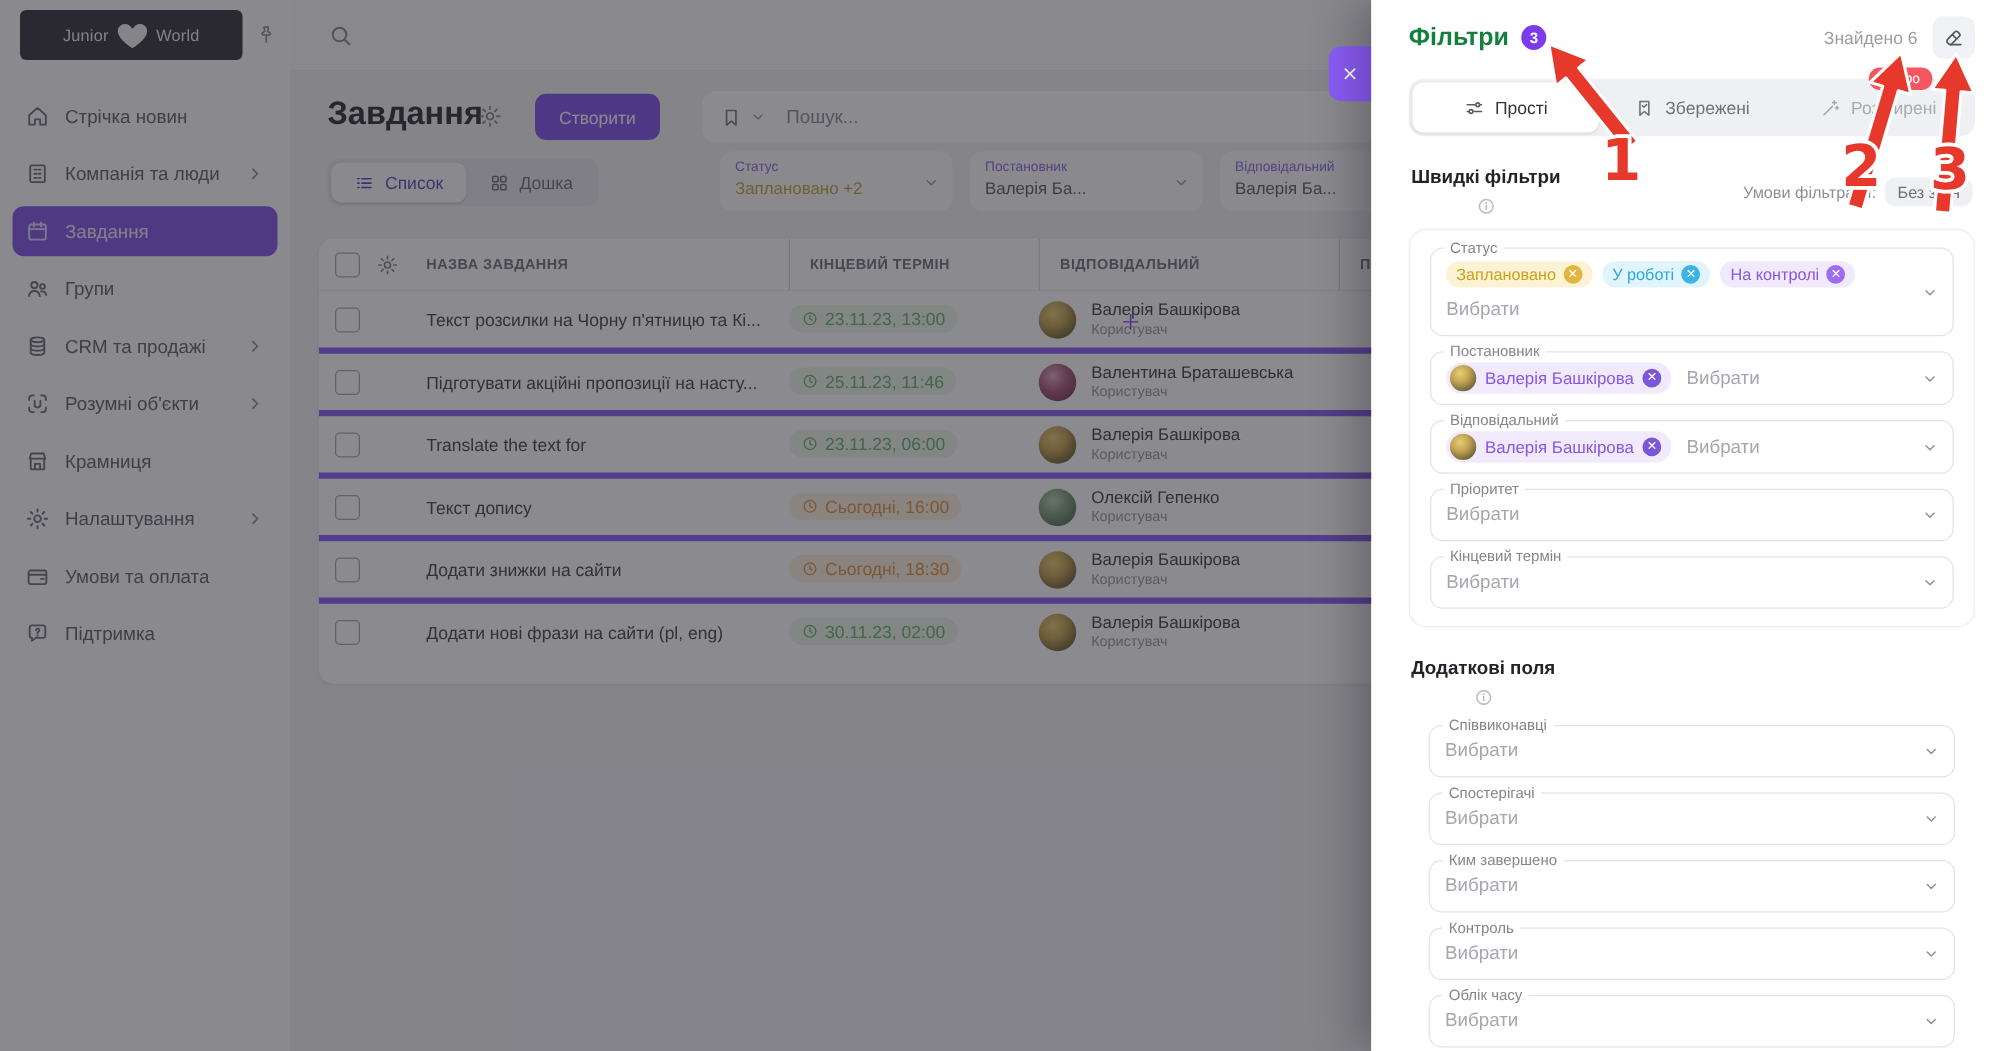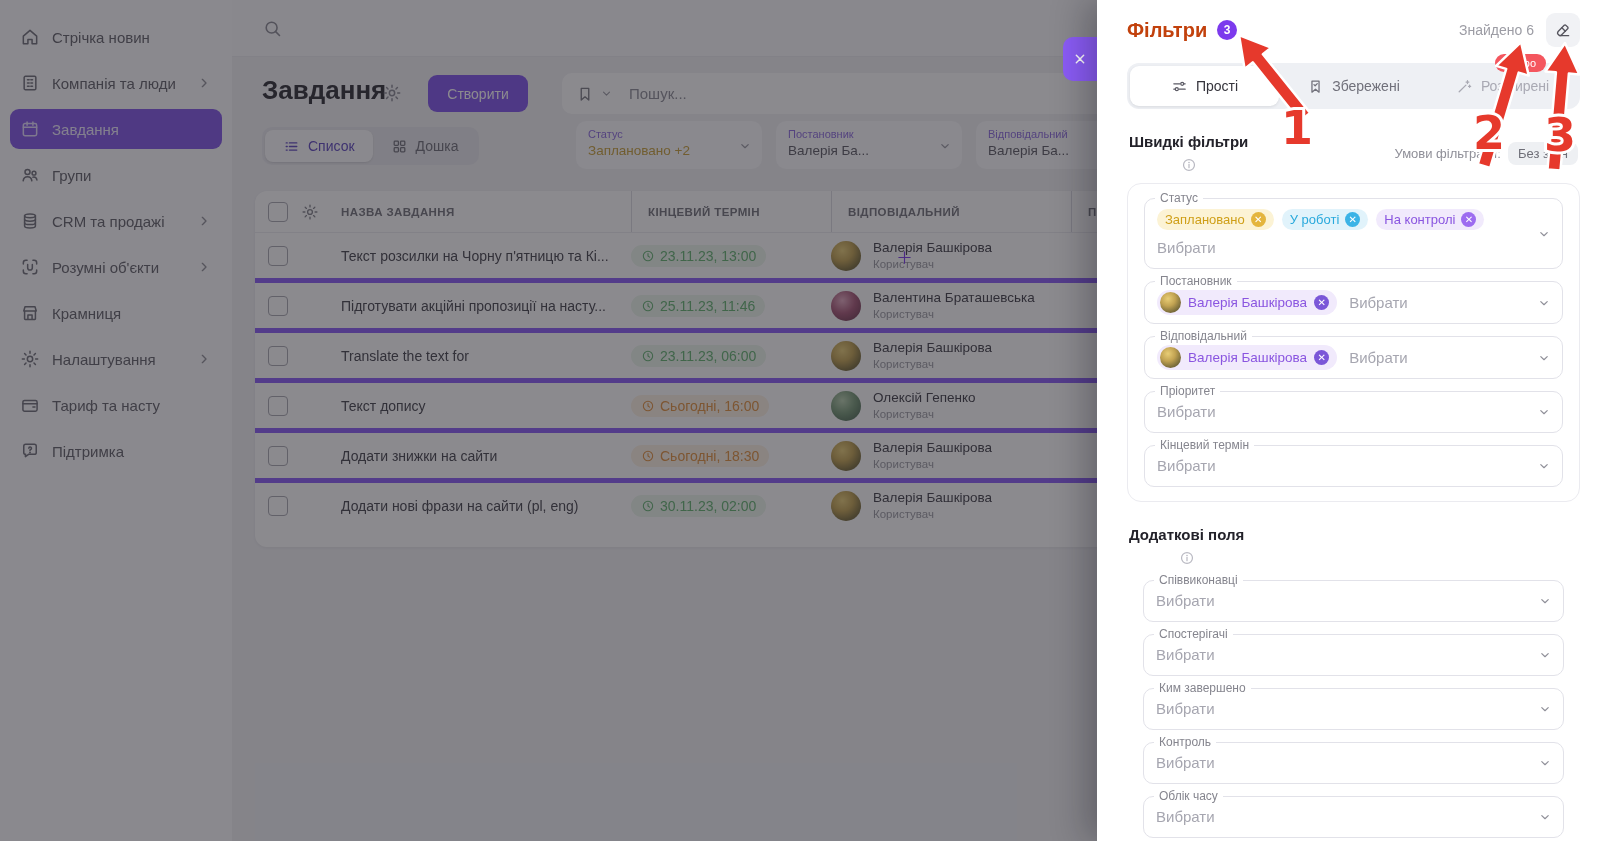--- a/index.html
+++ b/index.html
@@ -72,21 +72,21 @@
 
   
   .dim{position:absolute;left:0;top:0;width:1097px;height:841px;background:rgba(32,31,39,.52);z-index:5;}
   .close-btn{position:absolute;left:1063px;top:37px;width:34px;height:44px;background:#8b5cf6;border:none;border-radius:10px 0 0 10px;color:#fff;z-index:6;cursor:pointer;display:flex;align-items:center;justify-content:center;}
   .close-btn .i{width:16px;height:16px;}
 
   
   .panel{position:absolute;left:1097px;top:0;width:503px;height:841px;background:#fff;box-shadow:-12px 0 32px rgba(15,15,25,.28);z-index:7;box-sizing:border-box;padding:0 20px 0 30px;}
   .panel-head{display:flex;align-items:center;justify-content:space-between;padding-top:13px;}
   .ph-left{display:flex;align-items:center;gap:10px;}
-  .panel-title{font-size:20px;font-weight:700;color:#c2410c;}
+  .panel-title{font-size:20px;font-weight:700;color:#15803d;}
   .count-badge{width:20px;height:20px;border-radius:50%;background:#7c3aed;color:#fff;font-size:12px;font-weight:700;display:inline-flex;align-items:center;justify-content:center;}
   .ph-right{display:flex;align-items:center;gap:12px;}
   .found{font-size:14px;color:#9c9ca4;}
   .eraser-btn{width:34px;height:34px;background:#f1f2f5;border:none;border-radius:9px;color:#56555e;cursor:pointer;display:flex;align-items:center;justify-content:center;}
   .eraser-btn .i{width:18px;height:18px;}
   .tabs{position:relative;margin-top:16px;height:46px;background:#eef0f4;border-radius:12px;display:flex;padding:3px;box-sizing:border-box;}
   .tab{flex:1;display:flex;align-items:center;justify-content:center;gap:8px;font-size:14px;color:#70707a;border-radius:9px;cursor:pointer;}
   .tab .i{width:17px;height:17px;}
   .tab.active{background:#fff;color:#35343c;box-shadow:0 1px 3px rgba(30,30,40,.10);}
   .tab.active .i{color:#5b5a64;}
@@ -118,20 +118,37 @@
 
   
   .ann{position:absolute;left:0;top:0;z-index:20;pointer-events:none;}
 </style>
 </head>
 <body>
 
 <div class="app">
 
   <aside class="sidebar">
+    <div class="logo-row">
+      <div class="logo-box">
+        <span class="logo-text">Junior</span>
+        <span class="logo-heart i">
+            <svg viewBox="0 0 24 24">
+              <path d="M12 20.5S4.8 16 3 11.5C1.7 8.3 3.8 5 7.1 5c2.1 0 3.6 1.2 4.4 2.6h1c.8-1.4 2.3-2.6 4.4-2.6 3.3 0 5.4 3.3 4.1 6.5-1.8 4.5-9 9-9 9z" fill="currentColor"></path>
+            </svg>
+          </span>
+        <span class="logo-text">World</span>
+      </div>
+      <span class="pin-icon i">
+          <svg viewBox="0 0 24 24" fill="none" stroke="currentColor" stroke-width="1.8" stroke-linecap="round" stroke-linejoin="round">
+            <path d="M9.7 3.5h4.6l-.6 4.4 2.8 2.6-.7 1.5H8.2l-.7-1.5 2.8-2.6z"></path>
+            <path d="M12 12v7.5"></path>
+          </svg>
+        </span>
+    </div>
     <nav class="nav" id="nav">
         <div class="nav-item">
     <span class="nav-icon i">
             <svg viewBox="0 0 24 24" fill="none" stroke="currentColor" stroke-width="1.8" stroke-linecap="round" stroke-linejoin="round">
               <path d="M4 11l8-7 8 7v9h-5.5v-5h-5v5H4z"></path>
             </svg>
           </span>
     <span class="nav-label">Стрічка новин</span>
 
   </div>
@@ -224,21 +241,21 @@
             </svg>
           </span>
   </div>
         <div class="nav-item">
     <span class="nav-icon i">
             <svg viewBox="0 0 24 24" fill="none" stroke="currentColor" stroke-width="1.8" stroke-linecap="round" stroke-linejoin="round">
               <rect x="3.5" y="6.5" width="17" height="13" rx="2"></rect>
               <path d="M3.5 10.5h17M15.5 14.5h2.5"></path>
             </svg>
           </span>
-    <span class="nav-label">Тариф та насту</span>
+    <span class="nav-label">Умови та оплата</span>
 
   </div>
         <div class="nav-item">
     <span class="nav-icon i">
             <svg viewBox="0 0 24 24" fill="none" stroke="currentColor" stroke-width="1.8" stroke-linecap="round" stroke-linejoin="round">
               <path d="M4.5 6.3A2.3 2.3 0 0 1 6.8 4h10.4a2.3 2.3 0 0 1 2.3 2.3v7.4a2.3 2.3 0 0 1-2.3 2.3h-6.9l-3.8 2.8V16H6.8a2.3 2.3 0 0 1-2.3-2.3z"></path>
               <path d="M10.6 8.7a1.6 1.6 0 1 1 2.2 1.5c-.5.2-.8.5-.8 1v.3"></path>
               <path d="M12 13.8h.01" stroke-width="2.2"></path>
             </svg>
           </span>

